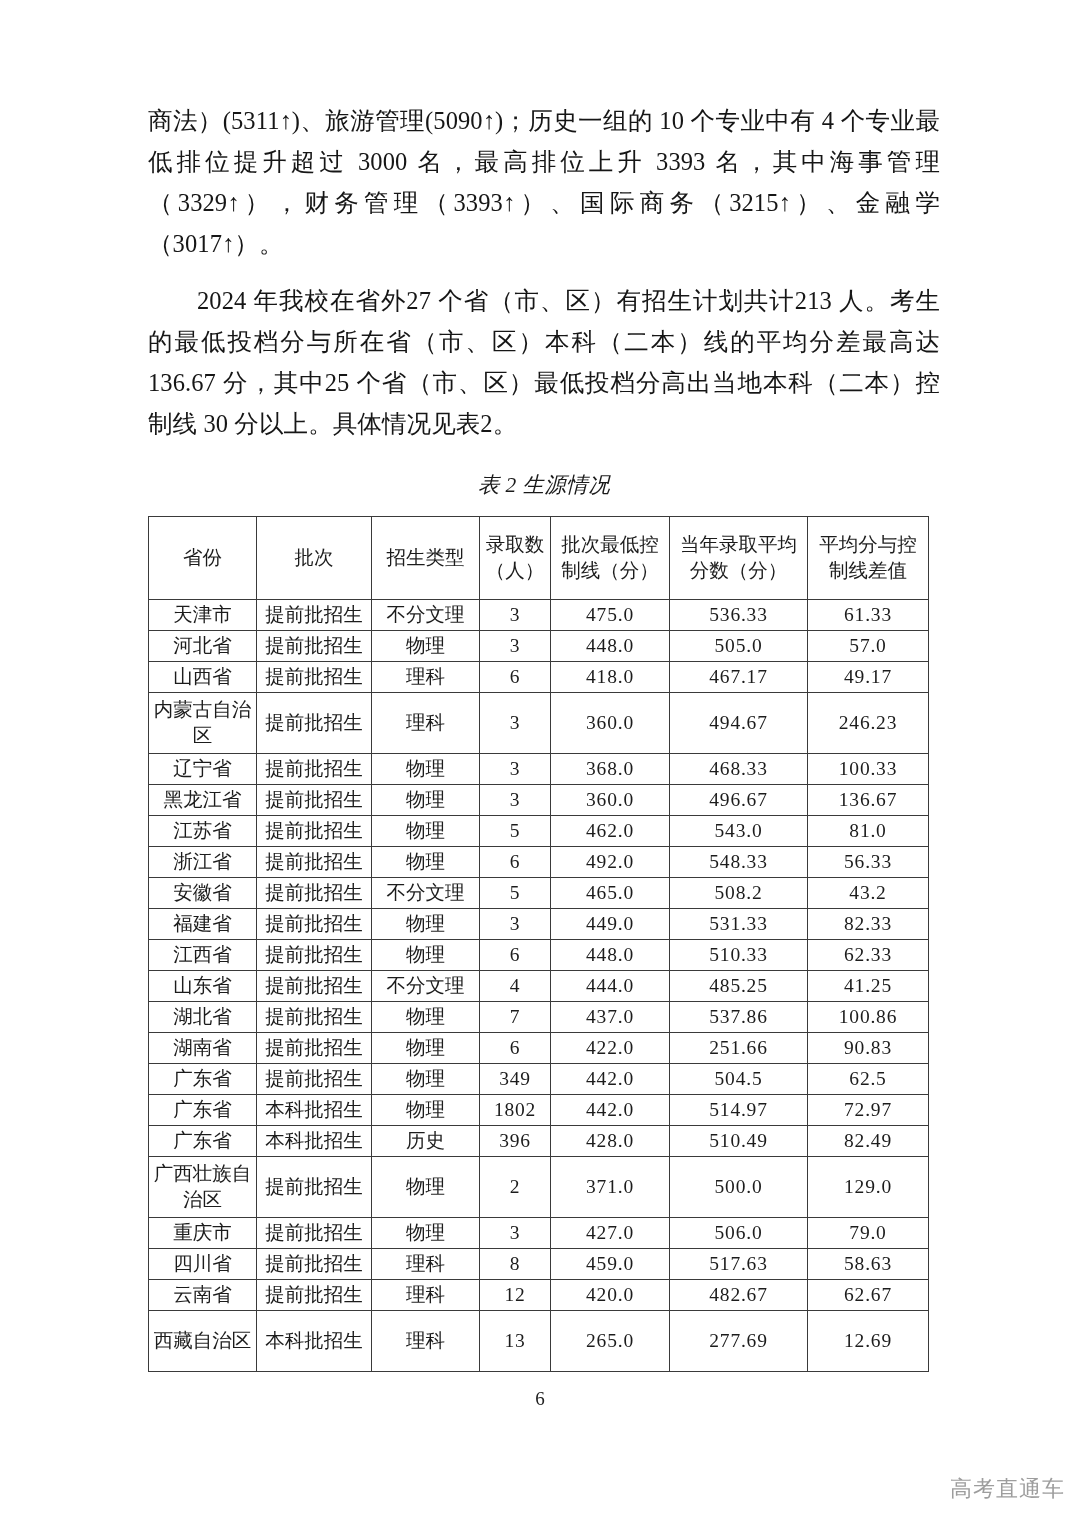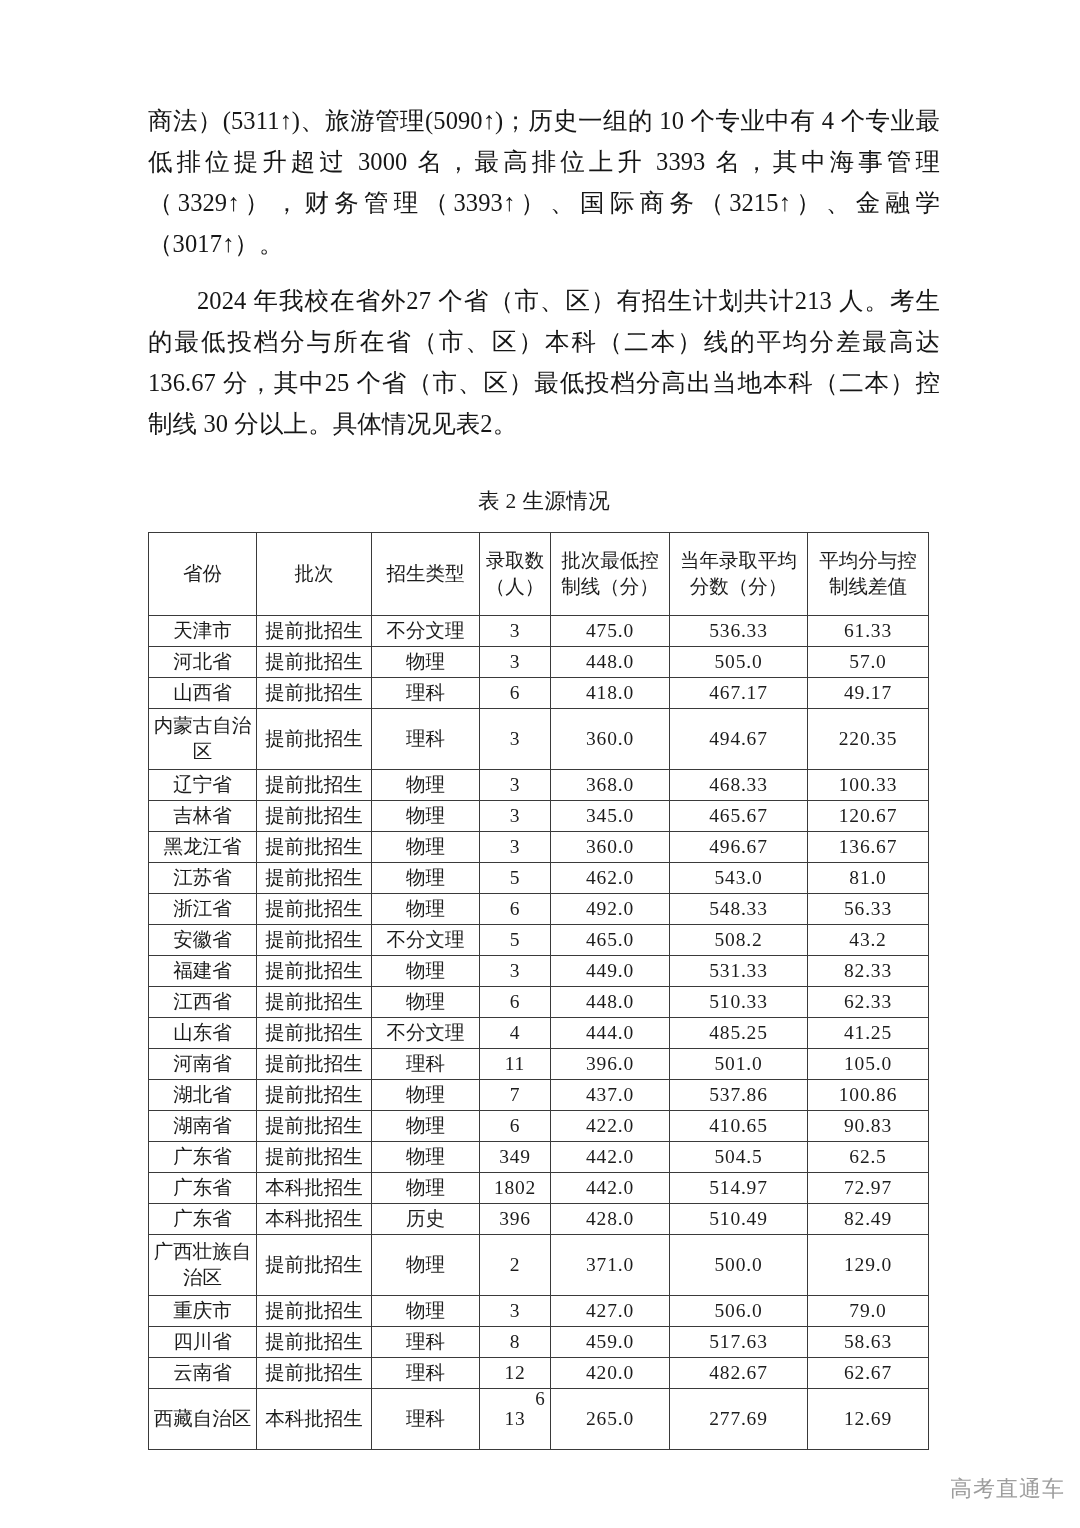--- a/index.html
+++ b/index.html
@@ -45,26 +45,27 @@
   }
   .para.indent {
     text-indent: 49px;
   }
   .para + .para {
     margin-top: 16px;
   }
 
   
   .table-caption {
-    margin-top: 42px;
+    margin-top: 26px;
     text-align: center;
     font-size: 21.5px;
     line-height: 30px;
     color: #1a1a1a;
     letter-spacing: 0.4px;
+    font-style: italic;
   }
 
   
   .table-wrap {
     margin-top: 16px;
   }
   table.grid {
     border-collapse: collapse;
     width: 647px;
     table-layout: fixed;
@@ -192,39 +193,30 @@
               <td class="num">467.17</td>
               <td class="num">49.17</td>
             </tr>
             <tr class="tall">
               <td>内蒙古自治区</td>
               <td>提前批招生</td>
               <td>理科</td>
               <td class="num">3</td>
               <td class="num">360.0</td>
               <td class="num">494.67</td>
-              <td class="num">220.35</td>
+              <td class="num">246.23</td>
             </tr>
             <tr>
               <td>辽宁省</td>
               <td>提前批招生</td>
               <td>物理</td>
               <td class="num">3</td>
               <td class="num">368.0</td>
               <td class="num">468.33</td>
               <td class="num">100.33</td>
-            </tr>
-            <tr>
-              <td>吉林省</td>
-              <td>提前批招生</td>
-              <td>物理</td>
-              <td class="num">3</td>
-              <td class="num">345.0</td>
-              <td class="num">465.67</td>
-              <td class="num">120.67</td>
             </tr>
             <tr>
               <td>黑龙江省</td>
               <td>提前批招生</td>
               <td>物理</td>
               <td class="num">3</td>
               <td class="num">360.0</td>
               <td class="num">496.67</td>
               <td class="num">136.67</td>
             </tr>
@@ -276,44 +268,35 @@
             <tr>
               <td>山东省</td>
               <td>提前批招生</td>
               <td>不分文理</td>
               <td class="num">4</td>
               <td class="num">444.0</td>
               <td class="num">485.25</td>
               <td class="num">41.25</td>
             </tr>
             <tr>
-              <td>河南省</td>
-              <td>提前批招生</td>
-              <td>理科</td>
-              <td class="num">11</td>
-              <td class="num">396.0</td>
-              <td class="num">501.0</td>
-              <td class="num">105.0</td>
-            </tr>
-            <tr>
               <td>湖北省</td>
               <td>提前批招生</td>
               <td>物理</td>
               <td class="num">7</td>
               <td class="num">437.0</td>
               <td class="num">537.86</td>
               <td class="num">100.86</td>
             </tr>
             <tr>
               <td>湖南省</td>
               <td>提前批招生</td>
               <td>物理</td>
               <td class="num">6</td>
               <td class="num">422.0</td>
-              <td class="num">410.65</td>
+              <td class="num">251.66</td>
               <td class="num">90.83</td>
             </tr>
             <tr>
               <td>广东省</td>
               <td>提前批招生</td>
               <td>物理</td>
               <td class="num">349</td>
               <td class="num">442.0</td>
               <td class="num">504.5</td>
               <td class="num">62.5</td>

